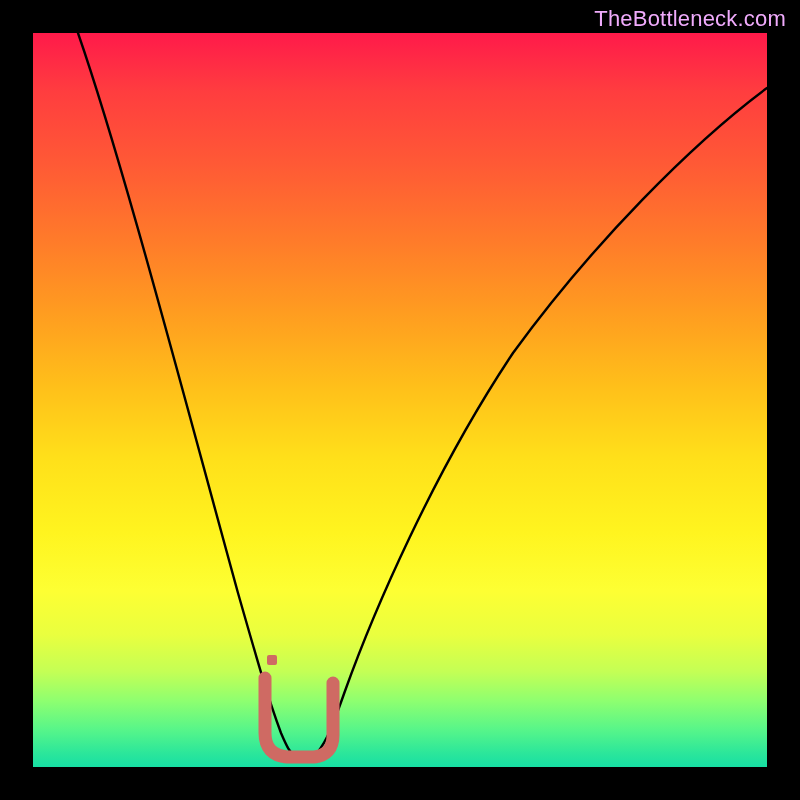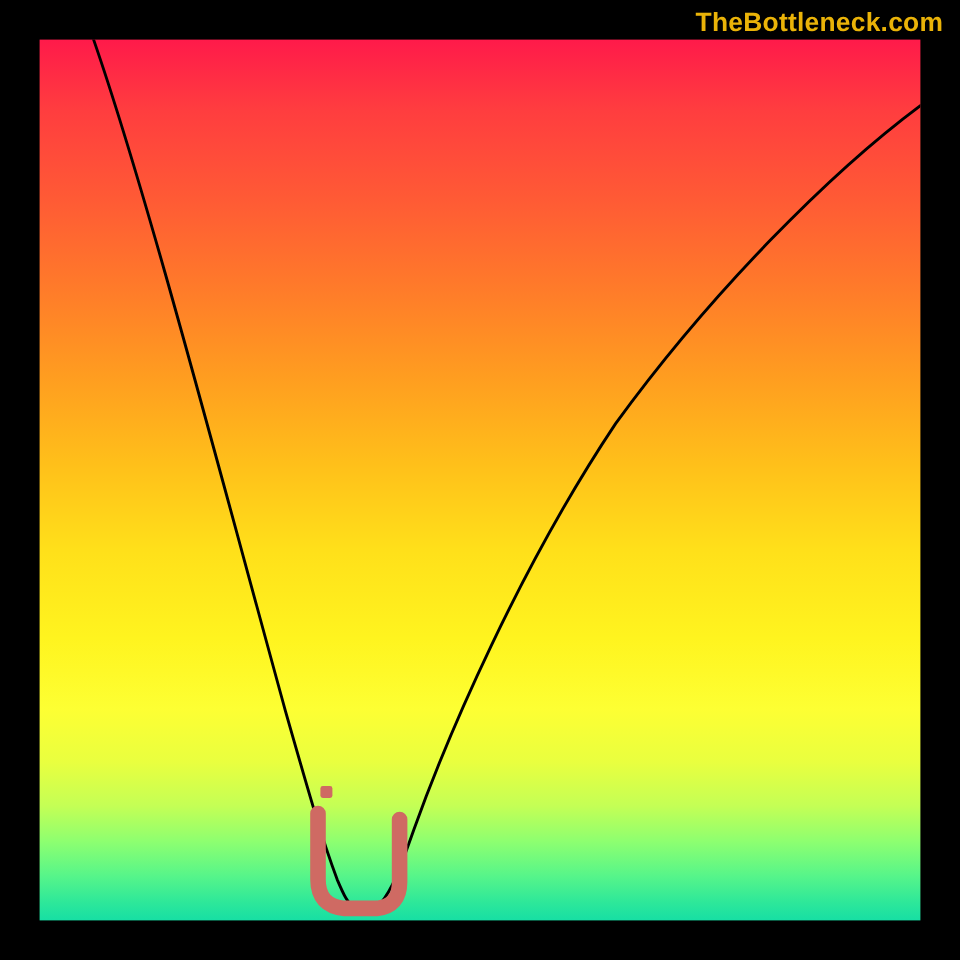--- a/index.html
+++ b/index.html
@@ -39,23 +39,23 @@
       #c4ff55 87%,
       #8eff70 91%,
       #56f58a 95%,
       #2de79a 98%,
       #17dfa4 100%);
   }
   .watermark {
     position: absolute;
     top: 6px;
     right: 14px;
-    color: #eab308;
+    color: #f0abfc;
     font-size: 22px;
-    font-weight: 700;
+    font-weight: 400;
     letter-spacing: 0.2px;
     user-select: none;
   }
   svg.curve {
     position: absolute;
     left: 0;
     top: 0;
     width: 734px;
     height: 734px;
   }

